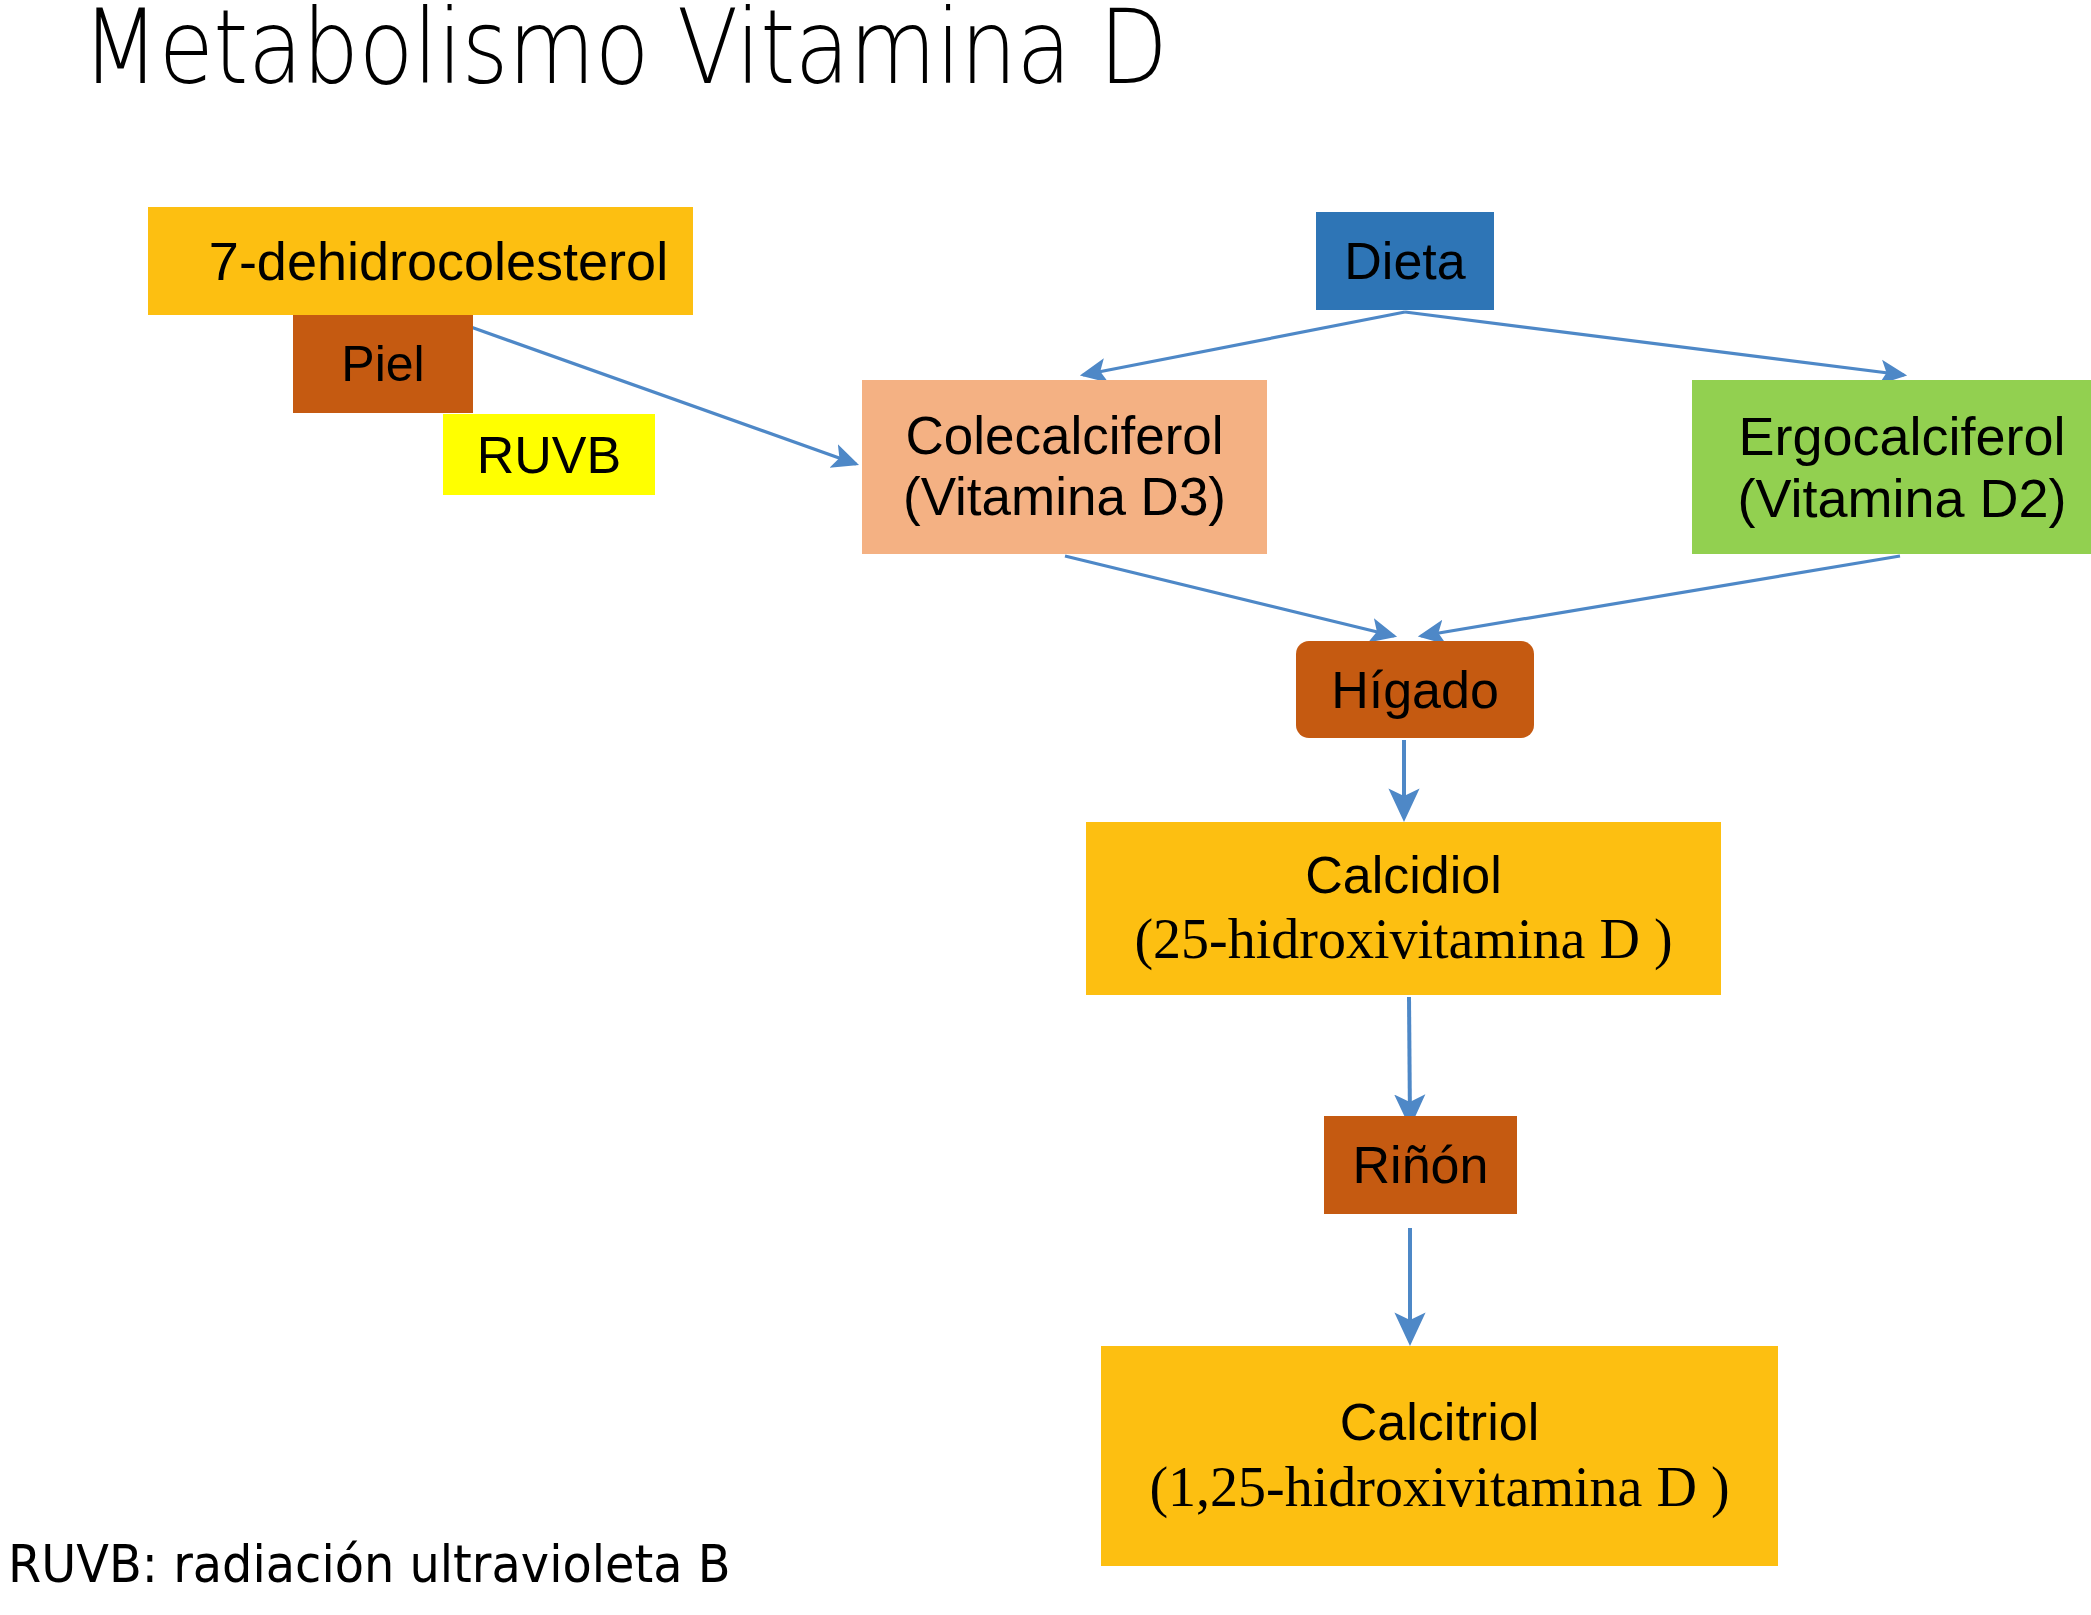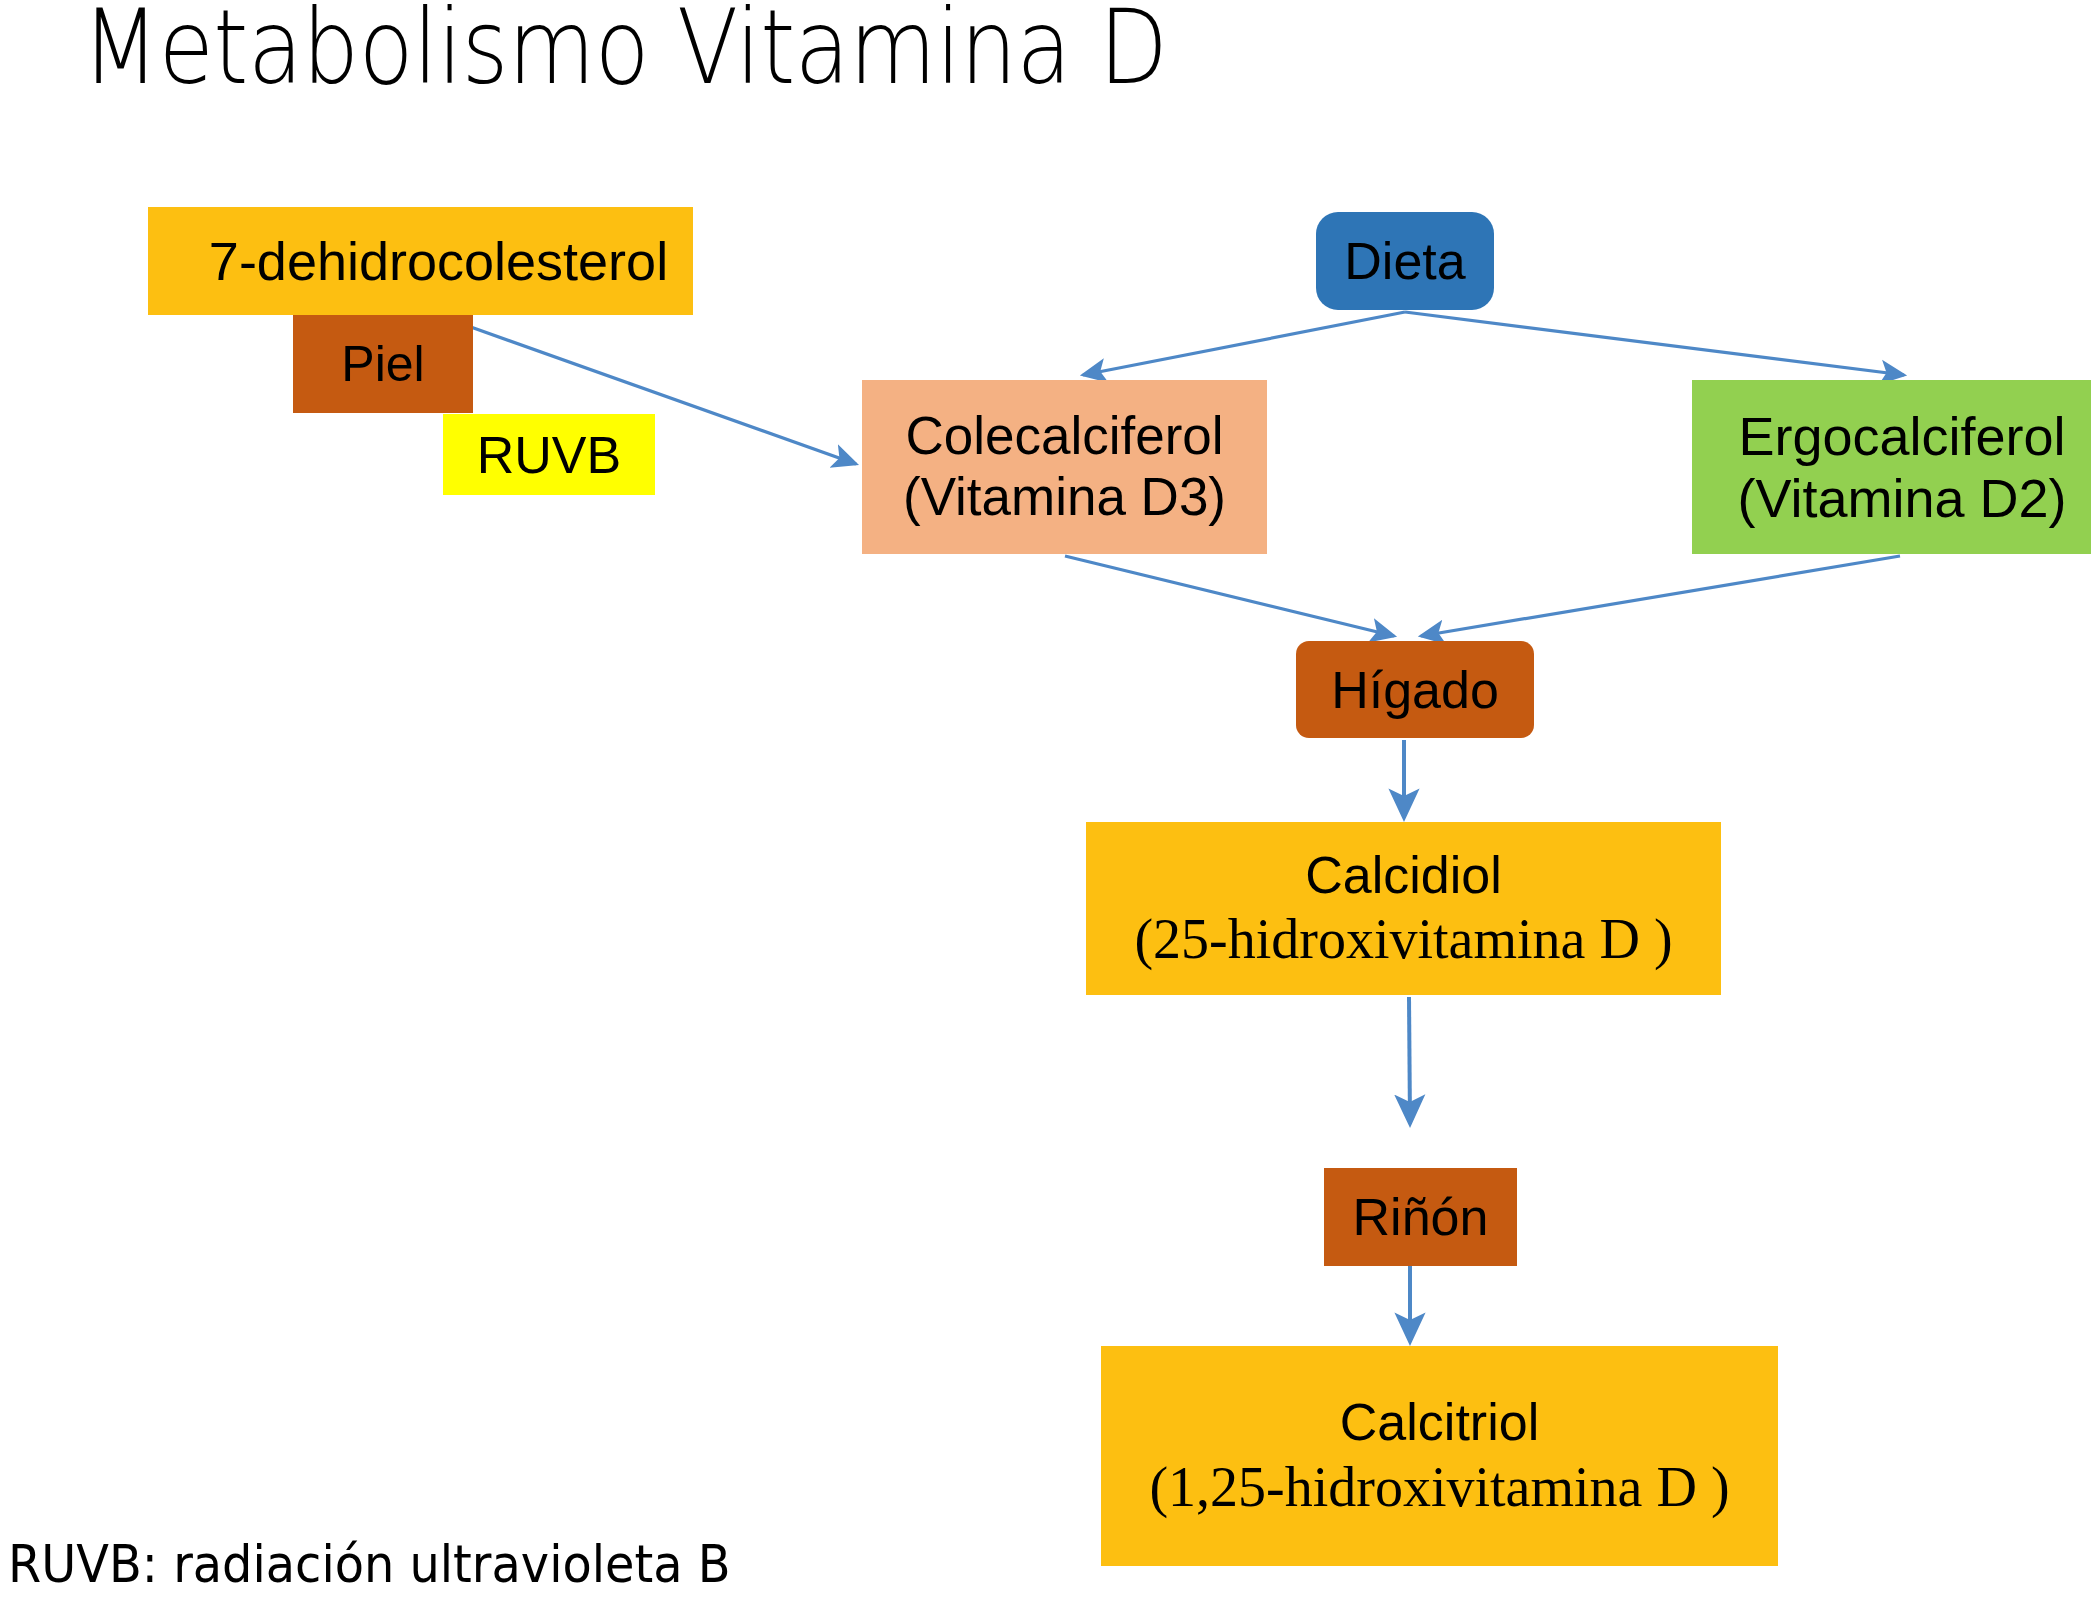--- a/index.html
+++ b/index.html
@@ -50,34 +50,34 @@
   }
   .node .line {
     display: block;
     white-space: nowrap;
   }
 
   
   .c-gold   { background: #FDBF11; }
   .c-brown  { background: #C55A11; margin-left: 8px; }
   .c-yellow { background: #FFFF00; }
-  .c-blue   { background: #2E75B6; border-radius: 22px; }
+  .c-blue   { background: #2E75B6; }
   .c-peach  { background: #F4B183; }
   .c-green  { background: #92D050; }
 
   
   #node-7dhc      { left: 148px;  top: 207px;  width: 545px; height: 108px;  font-size: 54px; padding-left: 36px; }
   #node-piel      { left: 285px;  top: 315px;  width: 180px; height: 98px;   font-size: 50px; }
   #node-ruvb      { left: 443px;  top: 414px;  width: 212px; height: 81px;  font-size: 52px; }
   #node-dieta     { left: 1316px; top: 212px;  width: 178px; height: 98px;   font-size: 52px; }
   #node-cole      { left: 862px;  top: 380px;  width: 405px; height: 174px;  font-size: 53px; line-height: 1.15; }
   #node-ergo      { left: 1692px; top: 380px;  width: 420px; height: 174px;  font-size: 54px; line-height: 1.15; }
   #node-higado    { left: 1288px; top: 641px;  width: 238px; height: 97px;   font-size: 52px; border-radius: 13px; }
   #node-calcidiol { left: 1086px; top: 822px;  width: 635px; height: 173px;  font-size: 52px; line-height: 1.18; }
-  #node-rinon     { left: 1316px; top: 1168px; width: 193px; height: 98px;   font-size: 52px; }
+  #node-rinon     { left: 1316px; top: 1116px; width: 193px; height: 98px;   font-size: 52px; }
   #node-calcitriol{ left: 1101px; top: 1346px; width: 677px; height: 220px;  font-size: 52px; line-height: 1.18; }
 
   
   .serif-line {
     font-family: "Liberation Serif", "DejaVu Serif", serif;
     font-size: 56px;
   }
 
   
   #connectors {

